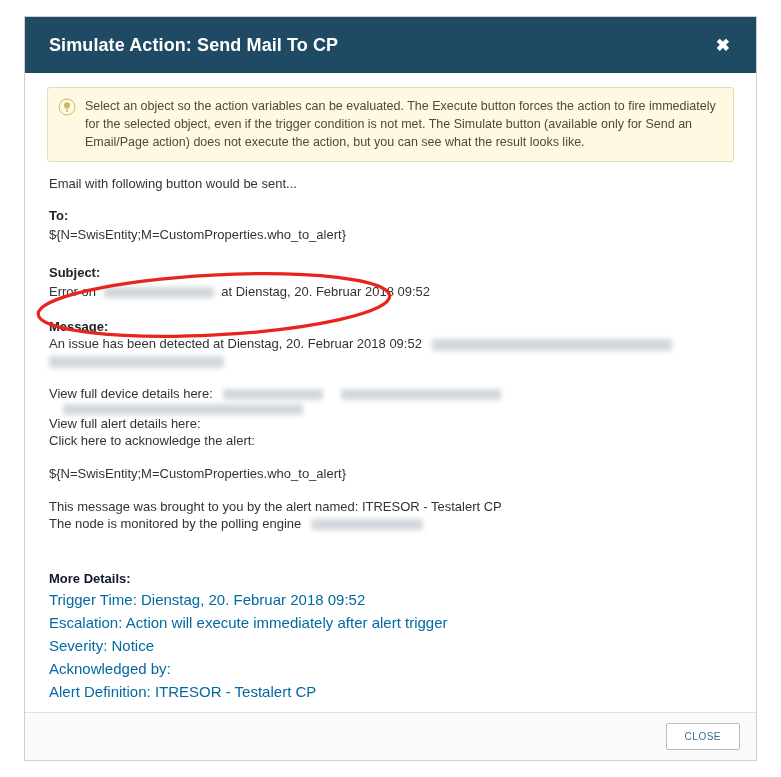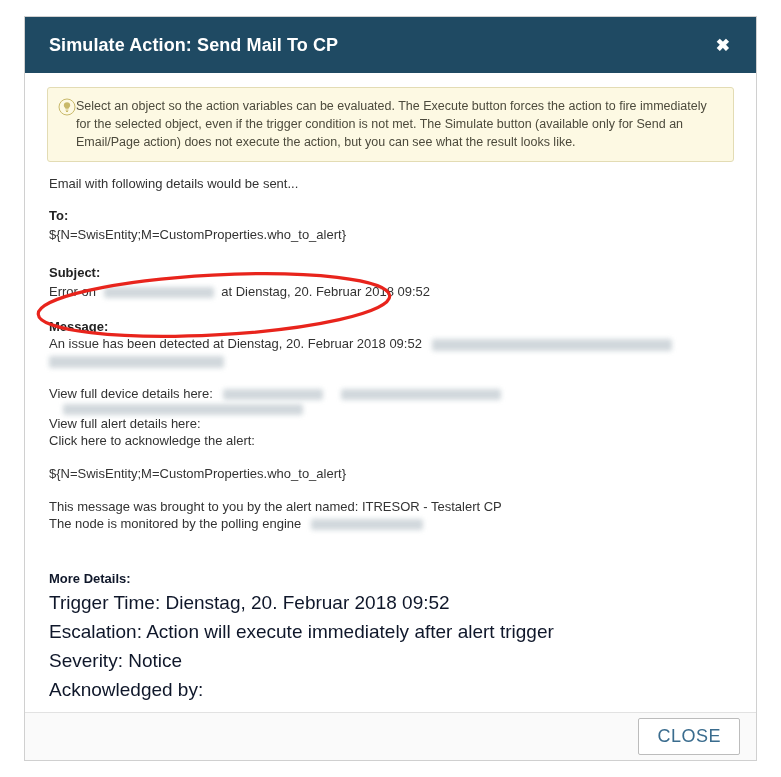--- a/index.html
+++ b/index.html
@@ -58,20 +58,21 @@
     box-sizing: border-box;
     position: relative;
     overflow: hidden;
   }
   .notice {
     background: #fdf9e3;
     border: 1px solid #e3dcb4;
     border-radius: 3px;
     padding: 9px 12px 10px 10px;
     display: flex;
+    gap: 9px;
     color: #4c4a3c;
     font-size: 12.5px;
     line-height: 1.45;
     margin-bottom: 14px;
   }
   .notice-icon {
     flex: 0 0 18px;
     width: 18px;
     height: 18px;
     position: relative;
@@ -109,22 +110,22 @@
   .blur.tall { height: 12px; }
   .msg-line { margin: 0 0 0 2px; min-height: 17px; }
   .spacer-line { height: 16px; }
   .more-details-title {
     font-weight: bold;
     font-size: 13px;
     color: #0f172a;
     margin: 0 0 3px 2px;
   }
   .detail-line {
-    font-size: 19px;
-    color: #0f172a;
+    font-size: 15px;
+    color: #0369a1;
     margin: 0 0 0 2px;
     line-height: 1.52;
   }
   .ellipse {
     position: absolute;
     left: 4px;
     top: 196px;
     width: 383px;
     height: 72px;
     pointer-events: none;
@@ -138,21 +139,21 @@
     align-items: center;
     justify-content: flex-end;
     padding-right: 16px;
     box-sizing: border-box;
   }
   .btn-close {
     background: #ffffff;
     border: 1px solid #bcbcbc;
     border-radius: 2px;
     color: #3a6c8e;
-    font-size: 18px;
+    font-size: 10px;
     letter-spacing: 0.5px;
     padding: 7px 18px;
     cursor: pointer;
     font-family: "Liberation Sans", sans-serif;
   }
 </style>
 </head>
 <body>
 
 <div class="dialog">
@@ -169,21 +170,21 @@
         <svg width="18" height="18" viewBox="0 0 18 18">
           <circle cx="9" cy="9" r="8" fill="none" stroke="#c9b96a" stroke-width="1"></circle>
           <path d="M9 4.2c-1.9 0-3.2 1.3-3.2 3 0 1.2.7 1.9 1.2 2.5.3.4.4.7.4 1.1h3.2c0-.4.1-.7.4-1.1.5-.6 1.2-1.3 1.2-2.5 0-1.7-1.3-3-3.2-3z" fill="#c9b96a"></path>
           <rect x="7.6" y="11.6" width="2.8" height="1" fill="#c9b96a"></rect>
           <rect x="8" y="13" width="2" height="1" fill="#c9b96a"></rect>
         </svg>
       </span>
       <span>Select an object so the action variables can be evaluated. The Execute button forces the action to fire immediately for the selected object, even if the trigger condition is not met. The Simulate button (available only for Send an Email/Page action) does not execute the action, but you can see what the result looks like.</span>
     </div>
 
-    <div class="intro">Email with following details would be sent...</div>
+    <div class="intro">Email with following button would be sent...</div>
 
     <div class="section">
       <div class="field-label">To:</div>
       <div class="field-value">${N=SwisEntity;M=CustomProperties.who_to_alert}</div>
     </div>
 
     <div class="section" style="margin-top:20px;">
       <div class="field-label">Subject:</div>
       <div class="field-value">
         <span>Error on</span>

